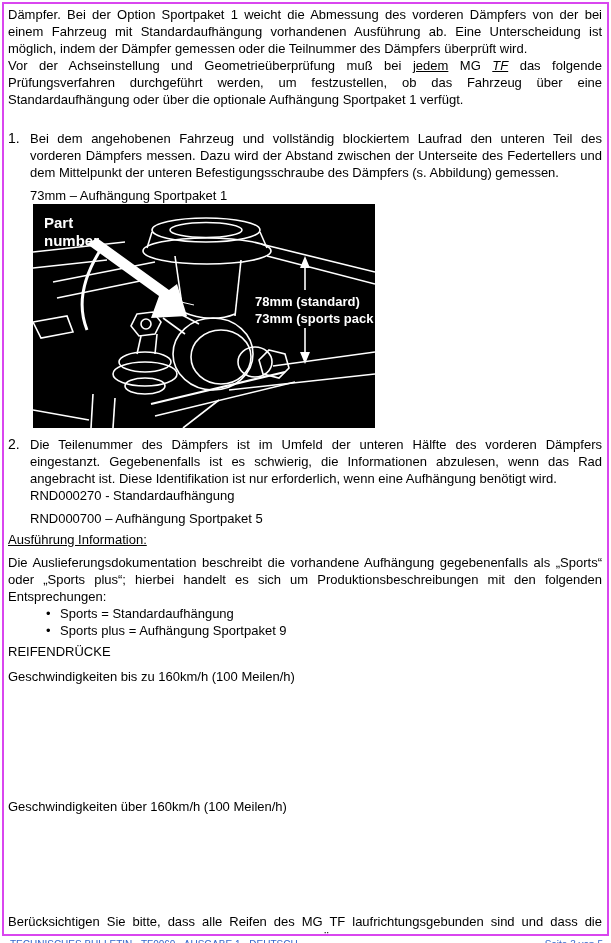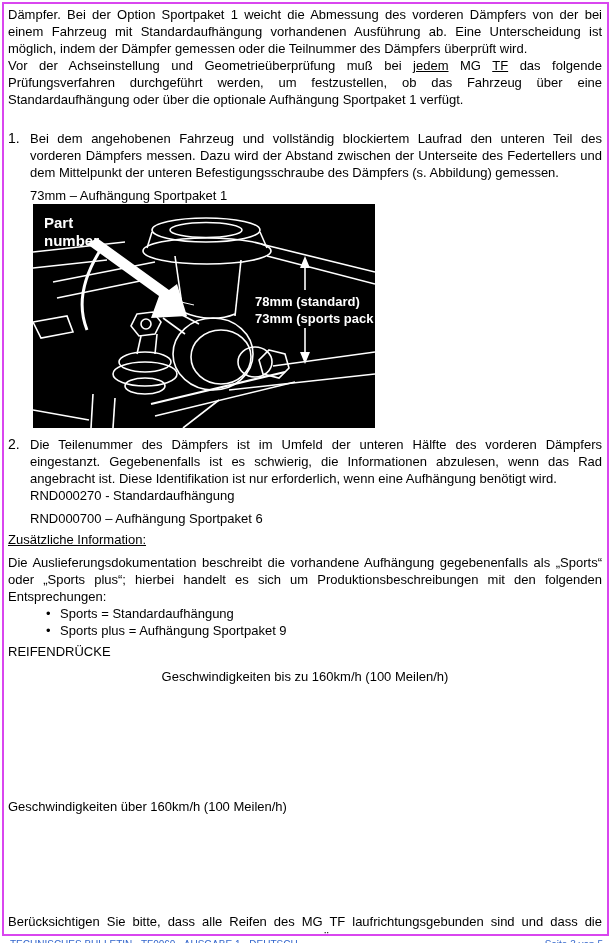--- a/index.html
+++ b/index.html
@@ -16,37 +16,37 @@
     width:607px;height:934px;
     box-sizing:border-box;
     border:2px solid #d946ef;
     padding:2px 5px 0 4px;
     overflow:hidden;
     background:#fff;
   }
   .body{font-size:13px;line-height:17px;margin:0;}
   .just{text-align:justify;}
   .u{text-decoration:underline;}
-  .i{}
+  .i{font-style:italic;}
   .p2{margin-bottom:22px;}
   .step{display:flex;align-items:flex-start;}
   .step-num{flex:0 0 22px;font-size:14px;line-height:17px;}
   .step-text{flex:1;}
   .indent{margin-left:22px;}
   .val2{margin-top:6px;}
   .figure-wrap{margin:0 0 8px 25px;width:342px;height:224px;background:#000;text-align:center;}
   .step2{margin:0;}
   .rnd1{margin-top:0;}
   .zusatz{margin-top:4px;text-decoration:underline;}
   .ausl{margin-top:6px;}
   .bullets{margin:0;padding:0;list-style:none;}
   .bullet-row{display:flex;padding-left:38px;line-height:17px;font-size:13px;}
   .bullet-dot{flex:0 0 14px;}
   .reifen{margin-top:4px;}
-  .geschw1{margin-top:8px;text-align:center;}
+  .geschw1{margin-top:8px;}
   .spacer1{height:113px;}
   .spacer2{height:99px;}
   .note{line-height:16.5px;}
   .footer{
     position:absolute;left:10px;right:8px;top:939px;
     display:flex;justify-content:space-between;
     font-size:10px;line-height:12px;
     color:#3366cc;
     white-space:nowrap;
   }
@@ -133,23 +133,23 @@
         <text class="fig-dim" x="222" y="102">78mm (standard)</text>
         <text class="fig-dim" x="222" y="119">73mm (sports pack 1)</text>
       </svg>
     </div>
 
     <div class="step step2">
       <div class="step-num">2.</div>
       <p class="body just step-text">Die Teilenummer des Dämpfers ist im Umfeld der unteren Hälfte des vorderen Dämpfers eingestanzt. Gegebenenfalls ist es schwierig, die Informationen abzulesen, wenn das Rad angebracht ist. Diese Identifikation ist nur erforderlich, wenn eine Aufhängung benötigt wird.</p>
     </div>
     <p class="body indent rnd1">RND000270  - Standardaufhängung</p>
-    <p class="body indent val2">RND000700 – Aufhängung Sportpaket 6</p>
+    <p class="body indent val2">RND000700 – Aufhängung Sportpaket 5</p>
 
-    <p class="body zusatz">Zusätzliche Information:</p>
+    <p class="body zusatz">Ausführung Information:</p>
     <p class="body just ausl">Die Auslieferungsdokumentation beschreibt die vorhandene Aufhängung gegebenenfalls als „Sports“ oder „Sports plus“; hierbei handelt es sich um Produktionsbeschreibungen mit den folgenden Entsprechungen:</p>
 
     <ul class="bullets">
       <li class="bullet-row">
         <span class="bullet-dot">•</span>
         <span>Sports = Standardaufhängung</span>
       </li>
       <li class="bullet-row">
         <span class="bullet-dot">•</span>
         <span>Sports plus = Aufhängung Sportpaket 9</span>

